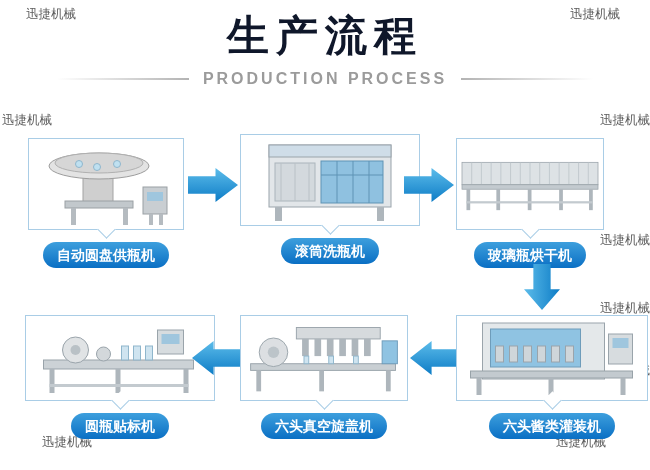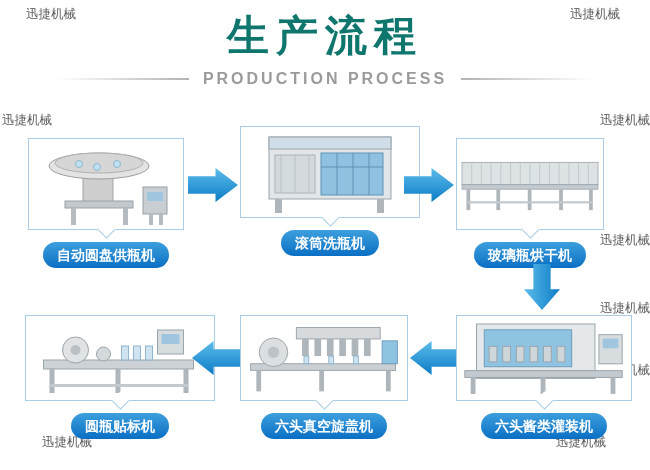--- a/index.html
+++ b/index.html
@@ -3,21 +3,21 @@
 <meta charset="utf-8">
 <style>
   html,body{margin:0;padding:0;background:#fff;}
   .page{
     position:relative;width:650px;height:470px;background:#fff;overflow:hidden;
     font-family:"Liberation Sans","DejaVu Sans",sans-serif;
   }
   
   .title{
     position:absolute;top:8px;left:0;width:100%;text-align:center;
-    font-size:42px;font-weight:700;color:#0f766e;letter-spacing:7px;
+    font-size:42px;font-weight:700;color:#0f172a;letter-spacing:7px;
   }
   .subtitle-row{
     position:absolute;top:70px;left:0;width:100%;
     display:flex;justify-content:center;align-items:center;gap:14px;
   }
   .subtitle{
     font-size:16px;font-weight:700;color:#9b9b9b;letter-spacing:3px;white-space:nowrap;
   }
   .sub-line{width:132px;height:2px;}
   .sub-line.left{background:linear-gradient(to left,#b3b3b3,rgba(179,179,179,0));}
@@ -93,21 +93,21 @@
         <rect x="118" y="73" width="4" height="11" fill="#b5bbc0"></rect>
         <rect x="128" y="73" width="4" height="11" fill="#b5bbc0"></rect>
       </svg>
     </div>
     <div class="tail"></div>
     <span class="step-label">自动圆盘供瓶机</span>
   </div>
 
   <div class="arrow right" style="left:188px;top:168px"></div>
 
-  <div class="step" style="left:240px;top:126px;width:180px">
+  <div class="step" style="left:240px;top:134px;width:180px">
     <div class="img-box" style="height:92px">
       <svg viewBox="0 0 150 86">
         <rect x="14" y="8" width="122" height="62" fill="#e2e6e9" stroke="#9aa4ab"></rect>
         <rect x="14" y="8" width="122" height="12" fill="#cfdde8" stroke="#9aa4ab"></rect>
         <rect x="20" y="26" width="40" height="38" fill="#d3d9dd" stroke="#aab4bb"></rect>
         <line x1="26" y1="26" x2="26" y2="64" stroke="#b9c1c6"></line>
         <line x1="40" y1="26" x2="40" y2="64" stroke="#b9c1c6"></line>
         <line x1="54" y1="26" x2="54" y2="64" stroke="#b9c1c6"></line>
         <rect x="66" y="24" width="62" height="42" fill="#8fc1e0" stroke="#5f93b5"></rect>
         <line x1="66" y1="38" x2="128" y2="38" stroke="#5f93b5"></line>
@@ -201,21 +201,21 @@
         <rect x="80" y="53" width="5" height="22" fill="#aeb6bc"></rect>
         <rect x="150" y="53" width="5" height="22" fill="#aeb6bc"></rect>
       </svg>
     </div>
     <div class="tail"></div>
     <span class="step-label">六头真空旋盖机</span>
   </div>
 
   <div class="arrow left" style="left:410px;top:341px"></div>
 
-  <div class="step" style="left:456px;top:315px;width:176px">
+  <div class="step" style="left:456px;top:315px;width:192px">
     <div class="img-box" style="height:86px">
       <svg viewBox="0 0 175 80">
         <rect x="18" y="5" width="122" height="56" fill="#e4e8ea" stroke="#9aa4ab"></rect>
         <rect x="26" y="11" width="90" height="38" fill="#8fc3e2" stroke="#6e9cba"></rect>
         <rect x="31" y="28" width="8" height="16" fill="#cfd6da" stroke="#9aa4ab"></rect>
         <rect x="45" y="28" width="8" height="16" fill="#cfd6da" stroke="#9aa4ab"></rect>
         <rect x="59" y="28" width="8" height="16" fill="#cfd6da" stroke="#9aa4ab"></rect>
         <rect x="73" y="28" width="8" height="16" fill="#cfd6da" stroke="#9aa4ab"></rect>
         <rect x="87" y="28" width="8" height="16" fill="#cfd6da" stroke="#9aa4ab"></rect>
         <rect x="101" y="28" width="8" height="16" fill="#cfd6da" stroke="#9aa4ab"></rect>

